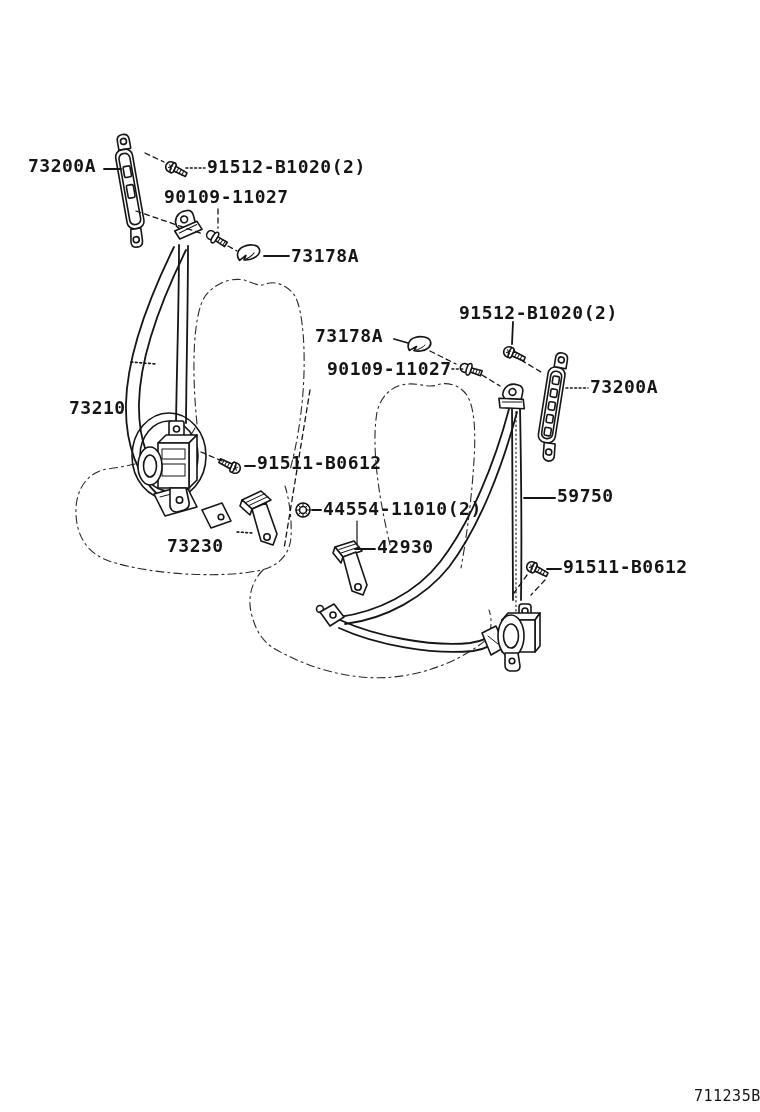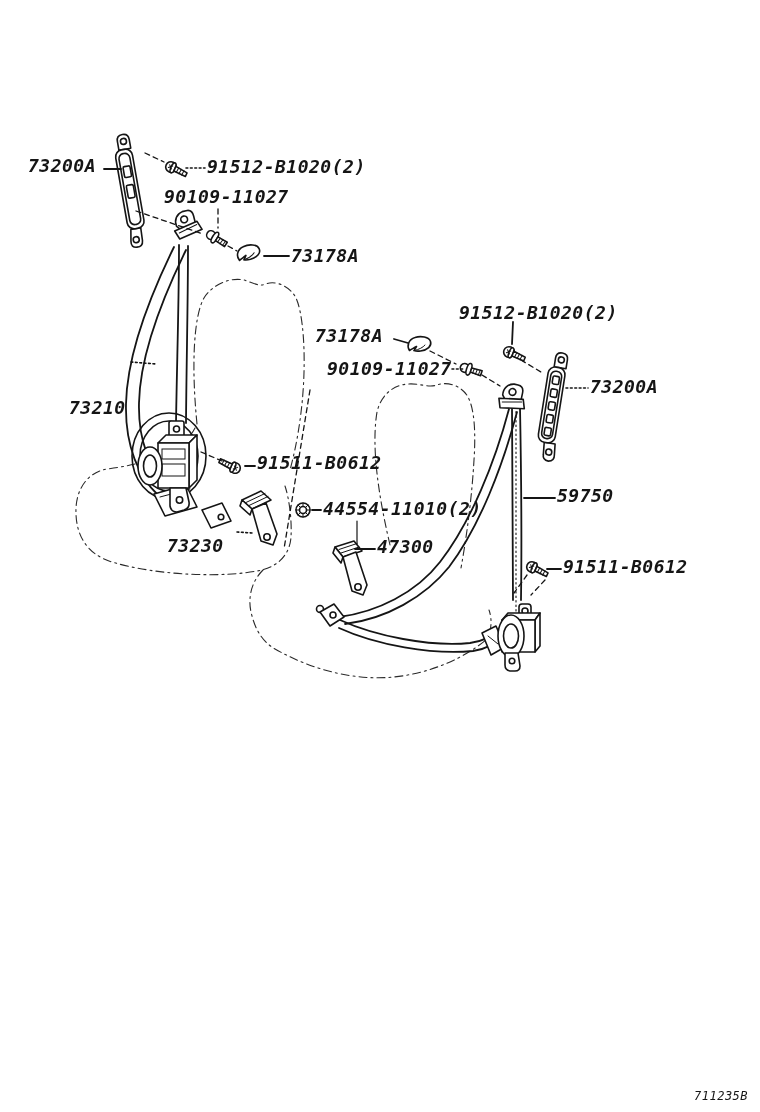--- a/index.html
+++ b/index.html
@@ -2,37 +2,36 @@
 <html><head>
 <meta charset="utf-8">
 <style>
   html,body{margin:0;padding:0;background:#e8e8e8;}
   .stage{
     position:relative;
     width:760px;height:1112px;
     background:#ffffff;
     overflow:hidden;
     font-family:"DejaVu Sans Mono","Liberation Mono",monospace;
-    font-style:italic;
   }
   svg.diagram{position:absolute;left:0;top:0;}
   .lbl{
     position:absolute;
     font-family:"DejaVu Sans Mono","Liberation Mono",monospace;
     font-weight:bold;
     font-size:18px;
     line-height:18px;
     letter-spacing:0.5px;
     color:#151515;
     white-space:nowrap;
     user-select:none;
   }
   .lbl.small{
     font-weight:normal;
-    font-size:12px;
+    font-size:15px;
     line-height:15px;
     letter-spacing:0.5px;
   }
   
   .part{stroke:#151515;fill:#ffffff;stroke-width:1.6;stroke-linejoin:round;stroke-linecap:round;}
   .wire{stroke:#151515;fill:none;stroke-width:1.6;stroke-linejoin:round;stroke-linecap:round;}
   .belt{stroke:#151515;fill:none;stroke-width:1.8;stroke-linecap:round;}
   .thin{stroke:#151515;fill:none;stroke-width:1;stroke-linecap:round;}
   .seat{stroke:#2a2a2a;fill:none;stroke-width:1.1;stroke-dasharray:8 4 2 4;stroke-linecap:round;}
   .dash{stroke:#151515;fill:none;stroke-width:1.3;stroke-dasharray:5 4;stroke-linecap:round;}
@@ -273,17 +272,17 @@
 <div class="lbl" style="left:69px;  top:351px;margin-top:48px;">73210</div>
 <div class="lbl" style="left:315px; top:327px;">73178A</div>
 <div class="lbl" style="left:327px; top:360px;">90109-11027</div>
 <div class="lbl" style="left:459px; top:304px;">91512-B1020(2)</div>
 <div class="lbl" style="left:590px; top:378px;">73200A</div>
 <div class="lbl" style="left:557px; top:487px;">59750</div>
 <div class="lbl" style="left:563px; top:558px;">91511-B0612</div>
 <div class="lbl" style="left:257px; top:454px;">91511-B0612</div>
 <div class="lbl" style="left:323px; top:500px;">44554-11010(2)</div>
 <div class="lbl" style="left:167px; top:537px;">73230</div>
-<div class="lbl" style="left:377px; top:538px;">47300</div>
+<div class="lbl" style="left:377px; top:538px;">42930</div>
 
 <div class="lbl small" style="left:694px; top:1089px;">711235B</div>
 
 </div>
 
 </body></html>

